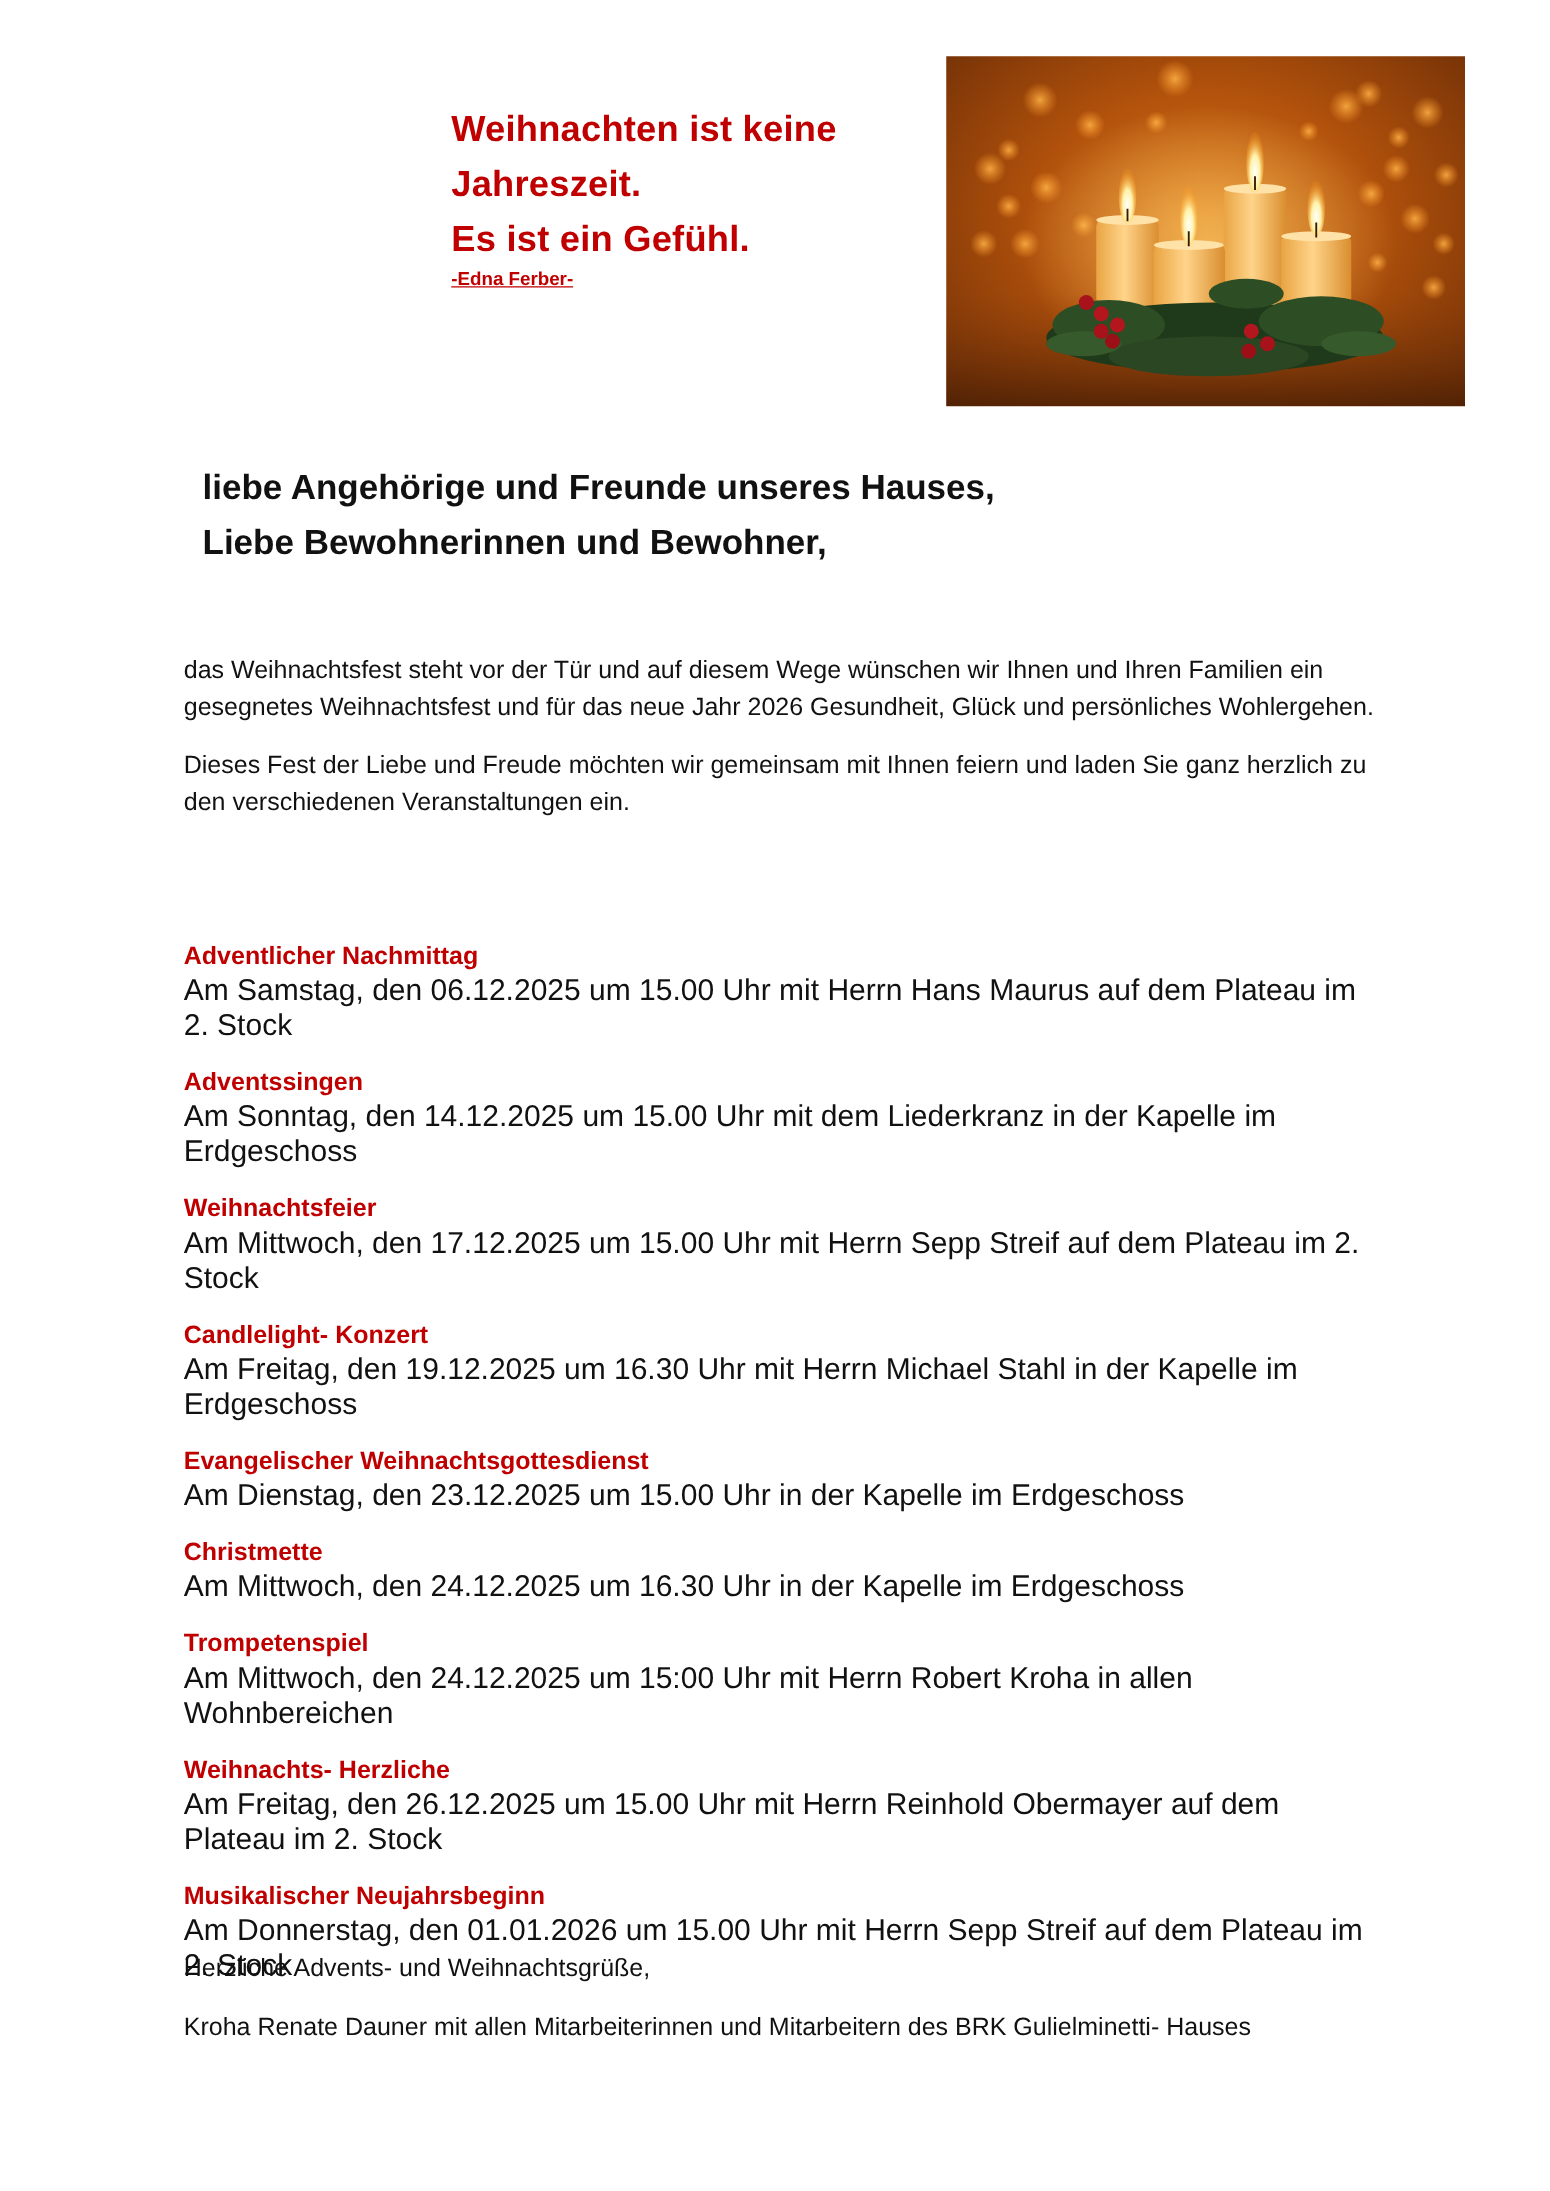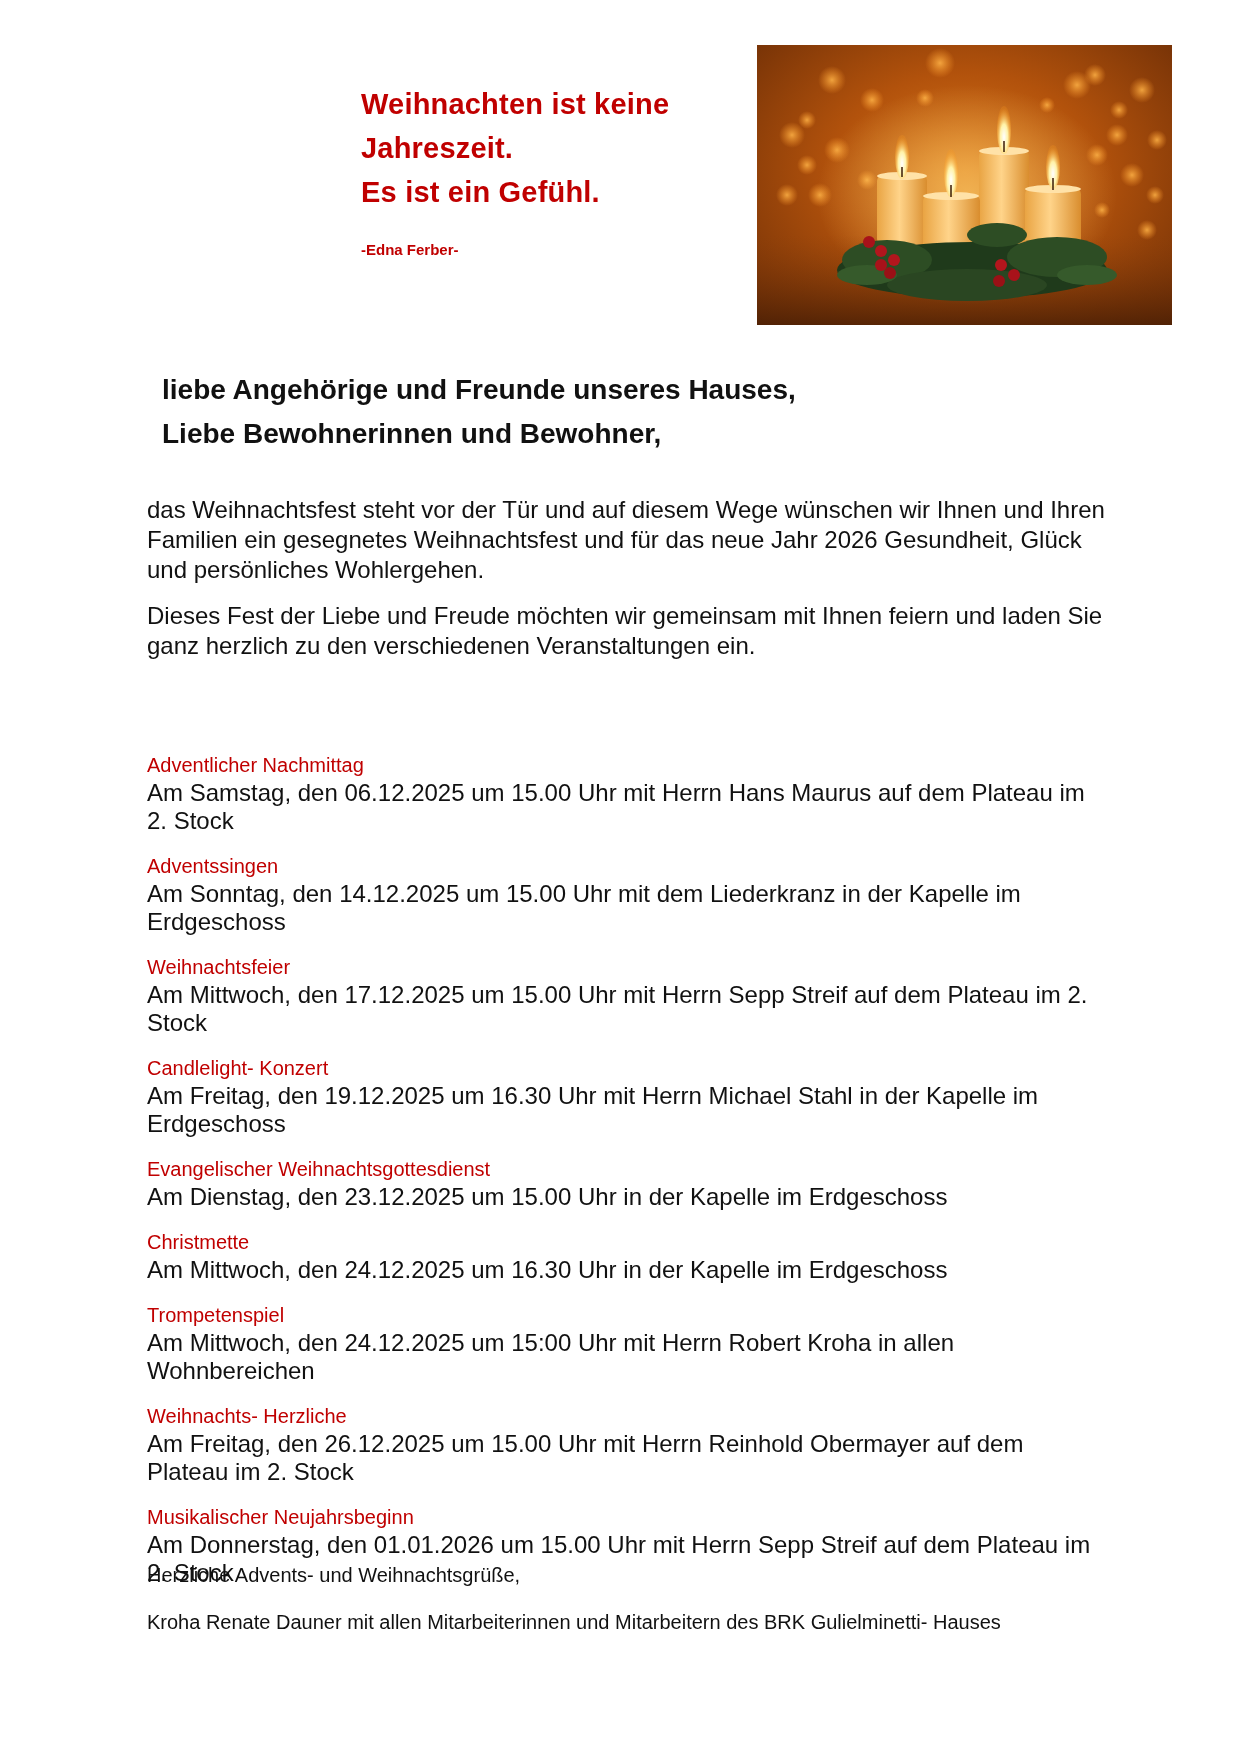--- a/index.html
+++ b/index.html
@@ -23,25 +23,25 @@
     }
     .quote-line {
       font-weight: bold;
       color: #c00000;
       font-size: 29px;
       line-height: 44px;
       white-space: nowrap;
       letter-spacing: 0.2px;
     }
     .quote-author {
-      margin-top: 26px;
       font-weight: bold;
       color: #c00000;
       font-size: 15px;
       line-height: 20px;
+      text-decoration: underline;
     }
     .photo {
       position: absolute;
       left: 757px;
       top: 45px;
       width: 415px;
       height: 280px;
       overflow: hidden;
       background: radial-gradient(ellipse at 50% 45%, #d8761a 0%, #b2520c 45%, #6e2e06 100%);
     }
@@ -52,42 +52,42 @@
       top: 368px;
       font-weight: bold;
       font-size: 28px;
       line-height: 44px;
       color: #111111;
       white-space: nowrap;
     }
     .content {
       position: absolute;
       left: 147px;
-      top: 495px;
+      top: 521px;
       width: 960px;
-      font-size: 24px;
+      font-size: 20px;
       line-height: 30px;
       color: #111111;
     }
     .content p {
       margin: 0;
     }
     .intro-1 { margin-bottom: 16px !important; }
     .events {
       position: absolute;
       left: 147px;
       top: 751px;
       width: 960px;
     }
     .event {
       margin-bottom: 17px;
     }
     .event-title {
       color: #c00000;
-      font-weight: normal;
+      font-weight: bold;
       font-size: 20px;
       line-height: 28px;
     }
     .event-desc {
       font-size: 24px;
       line-height: 28px;
       color: #111111;
     }
     .closing {
       position: absolute;

